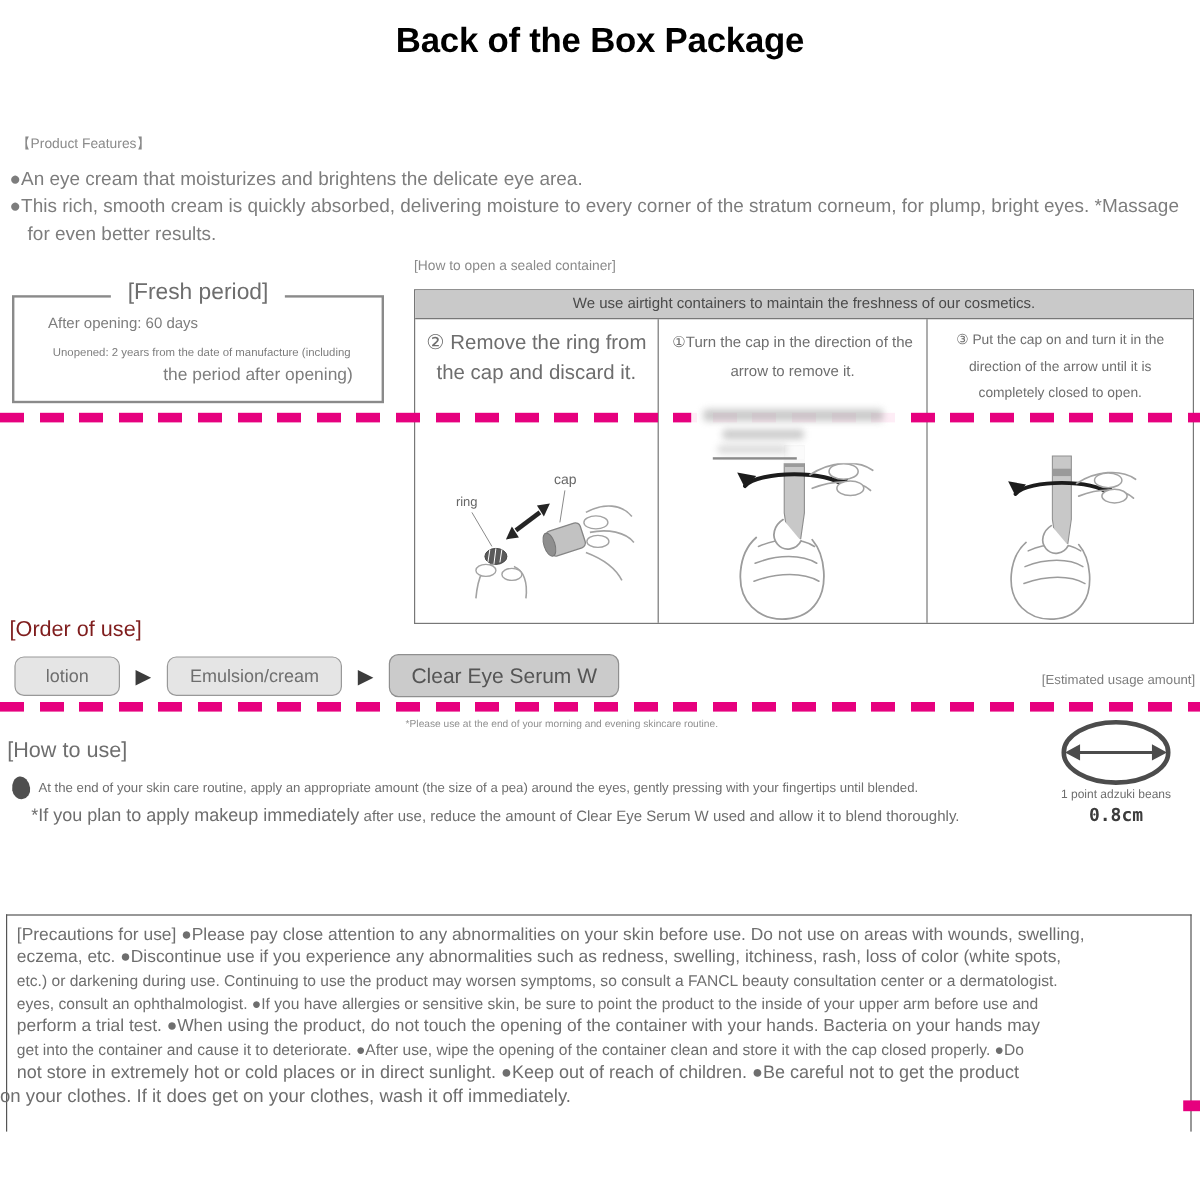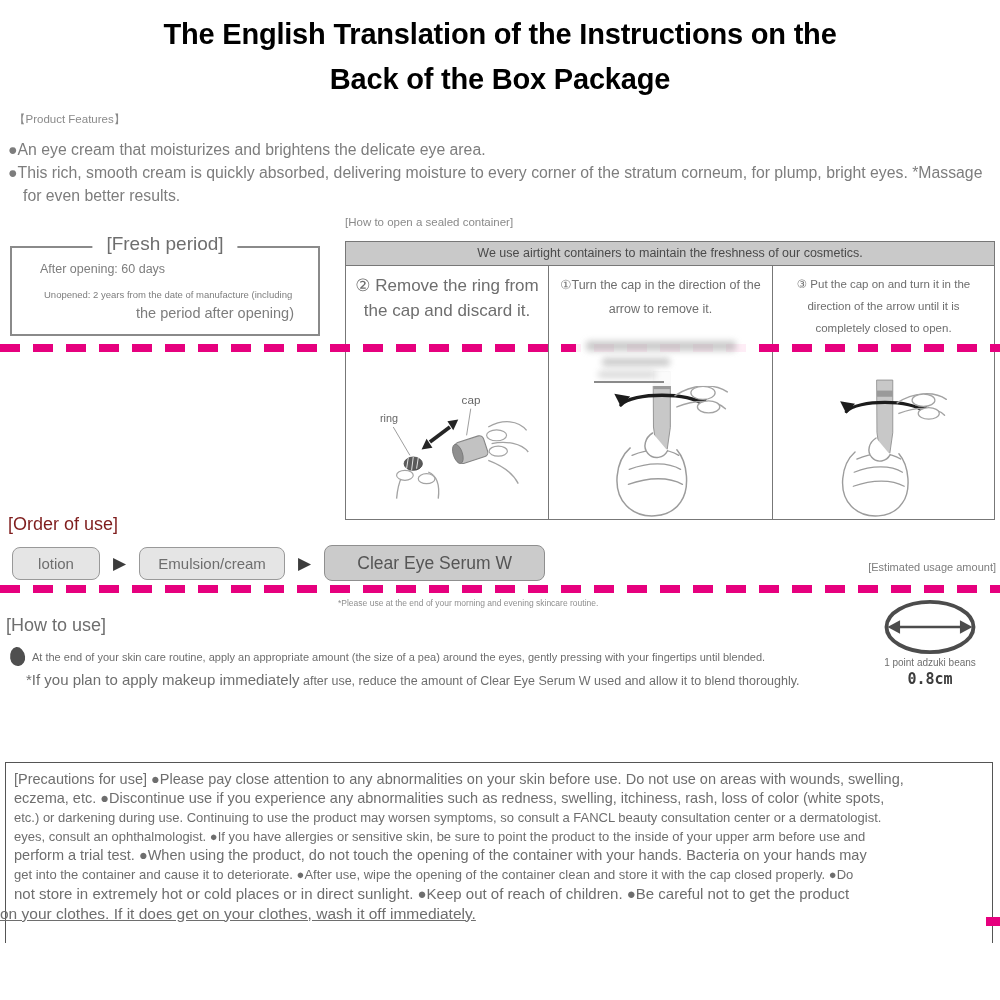--- a/index.html
+++ b/index.html
@@ -63,21 +63,21 @@
   .fn3{font-size:16.5px;line-height:23px;}
   .fn4{font-size:14.5px;line-height:22px;}
 
   
   .order-heading{position:absolute;left:8px;top:514px;font-size:18px;color:#7f1d1d;}
   .order-row{position:absolute;left:12px;top:545px;display:flex;align-items:center;}
   .order-box{box-sizing:border-box;border:1.8px solid #999;border-radius:8px;background:#e5e5e5;
              color:#6e6e6e;display:flex;align-items:center;justify-content:center;}
   .b1{width:88px;height:33px;font-size:15px;}
   .b2{width:146px;height:33px;font-size:15px;}
-  .b3{width:221px;height:36px;font-size:17.5px;background:#cbcbcb;border-color:#8f8f8f;color:#555;}
+  .b3{width:192px;height:36px;font-size:17.5px;background:#cbcbcb;border-color:#8f8f8f;color:#555;}
   .order-arrow{font-size:17px;color:#3c3c3c;margin:0 13px;line-height:33px;}
   .order-footnote{position:absolute;left:338px;top:598px;font-size:8.5px;color:#8f8f8f;}
 
   
   .usage-label{position:absolute;left:858px;top:561px;width:138px;text-align:right;font-size:11px;color:#7d7d7d;}
   .usage-fig{position:absolute;left:878px;top:598px;}
   .usage-cap1{position:absolute;left:860px;top:657px;width:140px;text-align:center;font-size:10px;color:#6e6e6e;}
   .usage-cap2{position:absolute;left:860px;top:670px;width:140px;text-align:center;
               font-family:"DejaVu Sans Mono",monospace;font-weight:700;font-size:15px;color:#3c3c3c;}
 
@@ -90,21 +90,21 @@
   .howto-l2 .big{font-size:15px;text-align:right;}
   .howto-l2 .small{font-size:12.5px;}
 
   
   .precautions{position:absolute;left:5px;top:762px;width:988px;height:181px;box-sizing:border-box;
                border:1.5px solid #555;border-bottom:none;padding:7px 8px 0 8px;color:#6e6e6e;}
   .p-line{white-space:nowrap;}
   .ps-a{font-size:14.5px;line-height:19px;}
   .ps-b{font-size:13px;line-height:19px;}
   .ps-c{font-size:15px;line-height:19.5px;}
-  .ps-last{font-size:15.5px;line-height:20px;margin-left:-14px;text-decoration:underline;}
+  .ps-last{font-size:15.5px;line-height:20px;margin-left:-14px;}
 </style>
 </head>
 <body>
 
 <div class="page">
 
   <svg width="0" height="0" style="position:absolute" aria-hidden="true">
     <defs>
       <g id="tube-hand" fill="none" stroke-linecap="round">
         <polygon points="97,24 115,24 115,84 109,126 103,126 97,84" fill="#c8c8c8" stroke="#8f8f8f" stroke-width="1"></polygon>
@@ -120,21 +120,20 @@
         <path d="M72,106 C56,120 52,152 68,168 C84,184 114,182 126,164 C136,150 134,122 122,108" fill="#ffffff" stroke="#9c9c9c" stroke-width="1.6"></path>
         <path d="M74,114 C92,106 112,106 124,114" stroke="#9c9c9c" stroke-width="1.4"></path>
         <path d="M71,129 C91,121 113,121 126,129" stroke="#9c9c9c" stroke-width="1.4"></path>
         <path d="M70,145 C92,137 114,137 128,145" stroke="#9c9c9c" stroke-width="1.4"></path>
         <path d="M96,90 C88,95 85,105 91,112 C97,119 108,117 112,109" fill="#ffffff" stroke="#9c9c9c" stroke-width="1.6"></path>
       </g>
     </defs>
   </svg>
 
   <div class="title">
-    <div>The English Translation of the Instructions on the</div>
     <div>Back of the Box Package</div>
   </div>
 
   <div class="features-label">【Product Features】</div>
   <div class="features">
     <div class="bullet">●An eye cream that moisturizes and brightens the delicate eye area.</div>
     <div class="bullet">●This rich, smooth cream is quickly absorbed, delivering moisture to every corner of the stratum corneum, for plump, bright eyes. *Massage for even better results.</div>
   </div>
 
   <div class="fresh-box">

